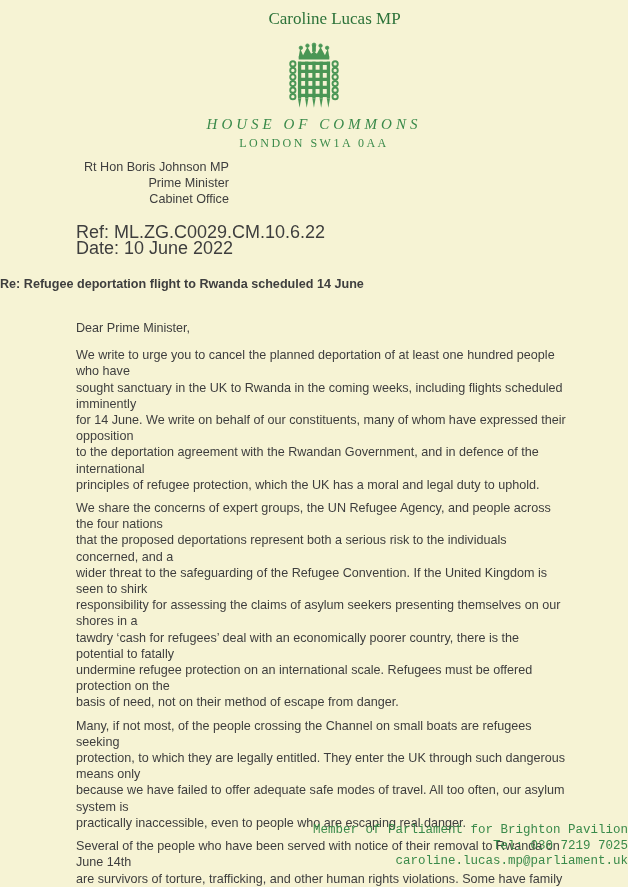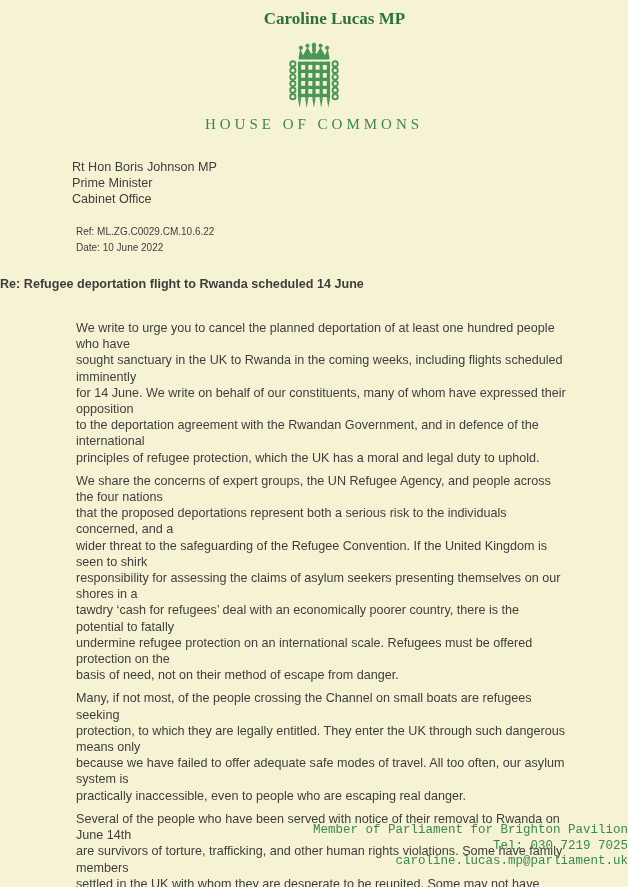--- a/index.html
+++ b/index.html
@@ -16,47 +16,48 @@
     margin:0 auto;
     background:var(--page-bg);
     font-family:"Liberation Sans",sans-serif;
     color:var(--ink);
     overflow:hidden;
   }
   .letterhead{position:absolute;top:0;left:0;width:100%;text-align:center;}
   .mp-name{
     margin-top:9px;
     font-family:"Liberation Serif",serif;
-    font-weight:bold;
+    font-weight:normal;
     font-size:17px;
     color:var(--green-dark);
     margin-left:41px;
   }
   .crest{margin-top:13px;height:70px;}
   .hoc{
     margin-top:4px;
     font-family:"Liberation Serif",serif;
     font-size:15px;
     letter-spacing:4px;
     color:var(--green);
+    font-style:italic;
   }
   .london{
     margin-top:3px;
     font-family:"Liberation Serif",serif;
     font-size:12px;
     letter-spacing:2.5px;
     color:var(--green);
   }
   .recipient{
-    position:absolute;top:160px;left:72px;
-    font-size:12.6px;line-height:15.8px;
+    position:absolute;top:160px;left:84px;
+    font-size:12.6px;line-height:15.8px;text-align:right;
   }
   .refblock{
     position:absolute;top:224px;left:76px;
-    font-size:10px;line-height:16px;
+    font-size:18px;line-height:16px;
   }
   .subject{
     position:absolute;top:277px;left:0;width:100%;
     text-align:left;font-weight:bold;font-size:12.6px;
   }
   .letter-body{
     position:absolute;top:320px;left:76px;width:492px;
     font-size:12.6px;line-height:16.2px;
   }
   .salutation{margin-bottom:11px;}
@@ -121,36 +122,38 @@
             <path d="M37.8 77 L42.3 77 L40 90 Z"></path>
             <path d="M47.7 77 L52.2 77 L49.9 90 Z"></path>
             <path d="M57.6 77 L62.1 77 L59.8 90 Z"></path>
             <path d="M67.5 77 L72 77 L69.7 90 Z"></path>
           </g>
         </g>
       </svg>
     </div>
 
     <div class="hoc">HOUSE OF COMMONS</div>
+    <div class="london">LONDON SW1A 0AA</div>
   </div>
 
   <div class="recipient">
     <div>Rt Hon Boris Johnson MP</div>
     <div>Prime Minister</div>
     <div>Cabinet Office</div>
   </div>
 
   <div class="refblock">
     <div>Ref: ML.ZG.C0029.CM.10.6.22</div>
     <div>Date: 10 June 2022</div>
   </div>
 
   <div class="subject">Re: Refugee deportation flight to Rwanda scheduled 14 June</div>
 
   <div class="letter-body">
+    <div class="salutation">Dear Prime Minister,</div>
     <p>We write to urge you to cancel the planned deportation of at least one hundred people who have
 sought sanctuary in the UK to Rwanda in the coming weeks, including flights scheduled imminently
 for 14 June. We write on behalf of our constituents, many of whom have expressed their opposition
 to the deportation agreement with the Rwandan Government, and in defence of the international
 principles of refugee protection, which the UK has a moral and legal duty to uphold.</p>
     <p>We share the concerns of expert groups, the UN Refugee Agency, and people across the four nations
 that the proposed deportations represent both a serious risk to the individuals concerned, and a
 wider threat to the safeguarding of the Refugee Convention. If the United Kingdom is seen to shirk
 responsibility for assessing the claims of asylum seekers presenting themselves on our shores in a
 tawdry ‘cash for refugees’ deal with an economically poorer country, there is the potential to fatally

